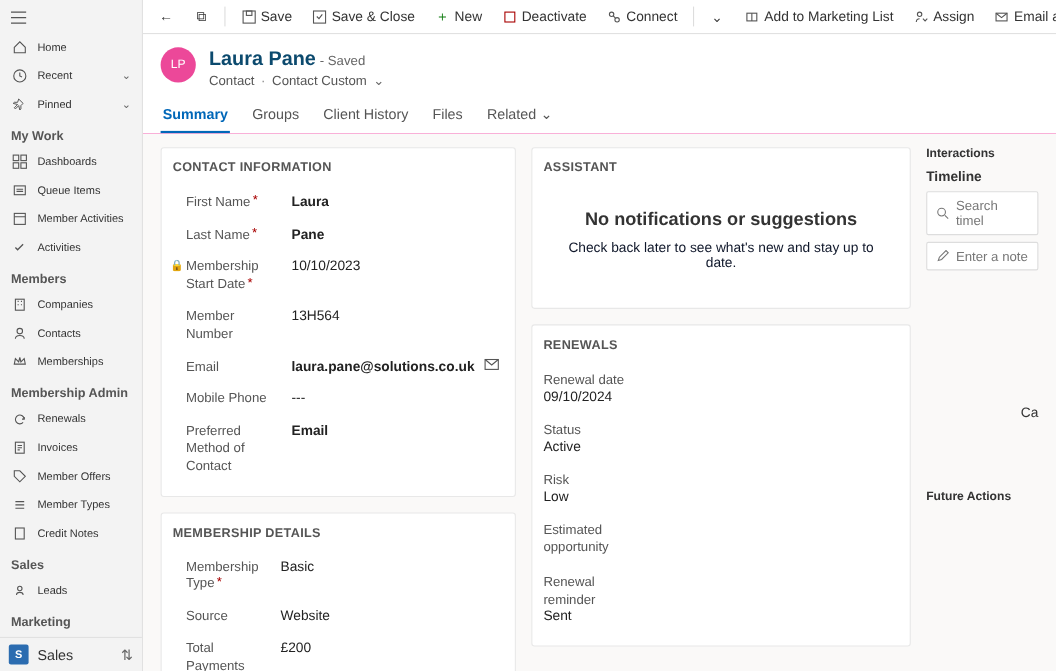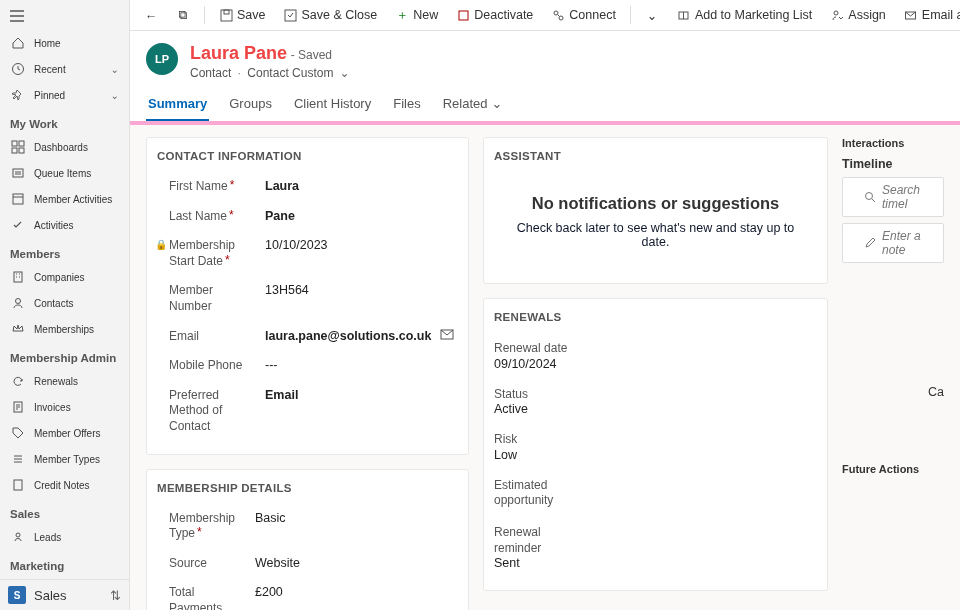--- a/index.html
+++ b/index.html
@@ -23,28 +23,28 @@
     .main { flex: 1; display: flex; flex-direction: column; overflow: hidden; }
     
     
     .cmdbar { display: flex; align-items: center; gap: 2px; padding: 4px 6px; border-bottom: 1px solid #e1e1e1; background: #fff; overflow: hidden; white-space: nowrap; }
     .cmdbtn { display: flex; align-items: center; gap: 4px; padding: 4px 8px; font-size: 12.5px; color: #333; cursor: pointer; border-radius: 2px; background: transparent; border: none; flex-shrink: 0; }
     .cmdicon { width: 14px; height: 14px; display: inline-flex; align-items: center; justify-content: center; }
     .cmdsep { width: 1px; height: 18px; background: #ddd; margin: 0 4px; flex-shrink: 0; }
     
     
     .rec-header { display: flex; align-items: flex-start; gap: 12px; padding: 12px 16px 0; }
-    .avatar { width: 32px; height: 32px; border-radius: 50%; background: #0f766e; color: #fff; display: flex; align-items: center; justify-content: center; font-size: 11px; font-weight: 700; }
-    .rec-title { font-size: 18px; font-weight: 600; color: #ef4444; display: inline; }
+    .avatar { width: 32px; height: 32px; border-radius: 50%; background: #ec4899; color: #fff; display: flex; align-items: center; justify-content: center; font-size: 11px; font-weight: 400; }
+    .rec-title { font-size: 18px; font-weight: 600; color: #0c4a6e; display: inline; }
     .rec-status { font-size: 12px; color: #666; font-weight: 400; }
     .rec-sub { font-size: 12px; color: #555; margin-top: 2px; display: flex; align-items: center; gap: 6px; }
     .dot { color: #888; }
     
     
-    .tabs { display: flex; gap: 18px; padding: 10px 16px 0; border-bottom: 4px solid #f9a8d4; }
+    .tabs { display: flex; gap: 18px; padding: 10px 16px 0; border-bottom: 1px solid #f9a8d4; }
     .tab { padding: 6px 2px 8px; font-size: 13px; color: #555; cursor: pointer; border-bottom: 2px solid transparent; display: flex; align-items: center; gap: 4px; }
     .tab.active { color: #0067b8; border-bottom-color: #0067b8; font-weight: 600; }
     
     
     .content { flex: 1; overflow: auto; padding: 12px 16px; background: #faf9f8; display: flex; gap: 14px; }
     .col { display: flex; flex-direction: column; gap: 14px; }
     .col-left { width: 323px; }
     .col-mid { width: 345px; }
     .col-right { flex: 1; min-width: 60px; }
     
@@ -61,21 +61,21 @@
     .assist-card { text-align: center; padding: 22px 10px; }
     .assist-title-big { font-size: 16.5px; font-weight: 600; color: #333; margin-bottom: 8px; }
     .assist-sub { font-size: 12.5px; color: #0f172a; }
     
     .ren-row { display: flex; padding: 8px 0; flex-direction: column; }
     .ren-label { width: 90px; font-size: 12px; color: #555; line-height: 1.3; }
     .ren-value { flex: 1; font-size: 12.5px; color: #222; }
     
     .side-section-title { font-size: 11px; font-weight: 600; color: #333; margin-bottom: 8px; }
     .side-sub { font-size: 12.5px; font-weight: 600; color: #333; margin: 8px 0 6px; }
-    .timeline-search, .timeline-note { display: flex; align-items: center; gap: 6px; border: 1px solid #ddd; padding: 5px 21px; font-size: 12px; color: #777; margin-bottom: 6px; background: #fff; border-radius: 2px; font-style: italic; }
+    .timeline-search, .timeline-note { display: flex; align-items: center; gap: 6px; border: 1px solid #ddd; padding: 5px 8px; font-size: 12px; color: #777; margin-bottom: 6px; background: #fff; border-radius: 2px; }
     .right-link { font-size: 12.5px; color: #333; text-align: right; padding: 6px 0; }
     
     svg { display: block; }
   </style>
 </head>
 <body>
 
 <div class="app">
 
   <div class="sidebar">

